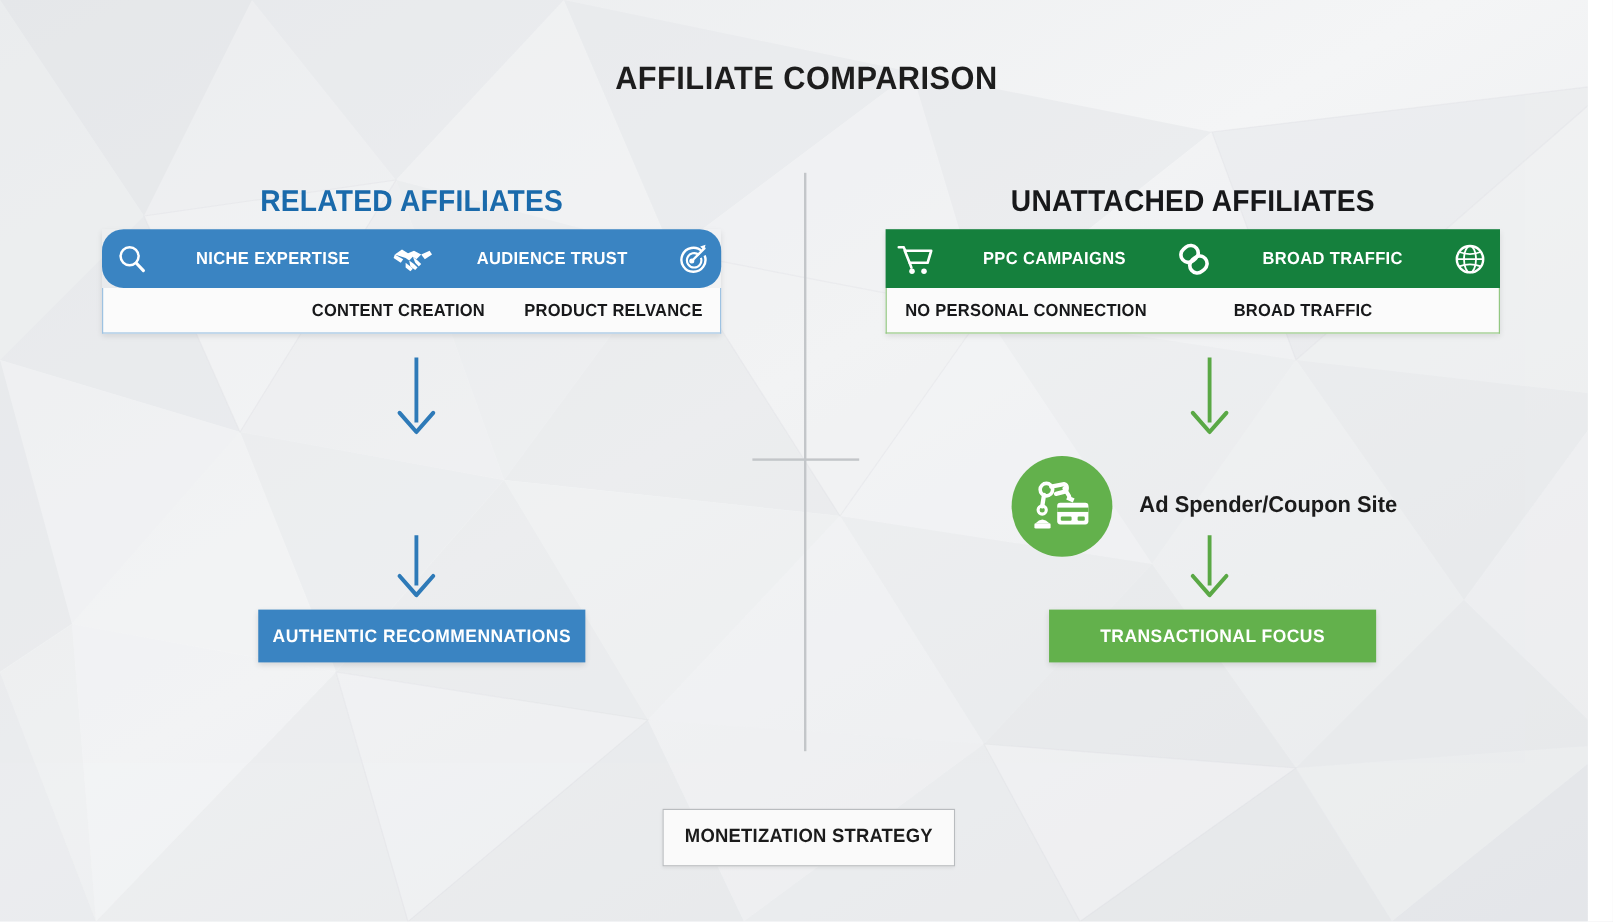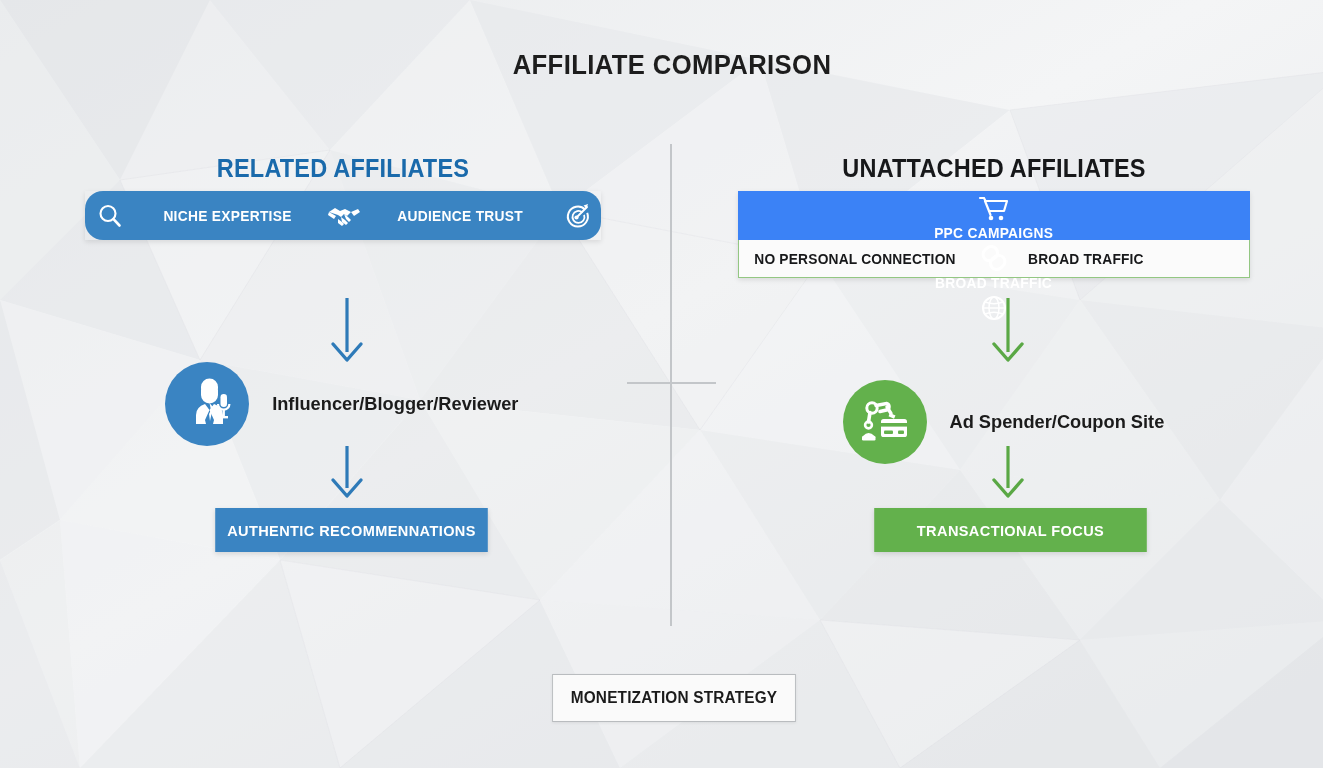--- a/index.html
+++ b/index.html
@@ -74,21 +74,21 @@
   #bar-left  { top: 191px; left: 85px;  width: 516px; }
   #bar-right { top: 191px; left: 738px; width: 512px; }
 
   .bar-top {
     display: flex;
     align-items: center;
     height: 49px;
     padding: 0 8px;
   }
   #bar-left .bar-top  { background: #3a84c2; border-radius: 18px; }
-  #bar-right .bar-top { background: #3b82f6; flex-direction: column; }
+  #bar-right .bar-top { background: #15803d; }
 
   .bar-top .bar-label {
     color: #ffffff;
     font-size: 14.5px;
     font-weight: bold;
     letter-spacing: 0.3px;
     white-space: nowrap;
     transform: scaleX(0.95);
   }
 
@@ -308,45 +308,35 @@
       <span class="bar-icon">
         <svg width="30" height="30" viewBox="0 0 30 30">
           <path d="M24 8.5 a10 10 0 1 0 2.2 3.4" fill="none" stroke="#ffffff" stroke-width="2"></path>
           <path d="M21.5 11.5 a6 6 0 1 0 1.6 2.4" fill="none" stroke="#ffffff" stroke-width="1.8"></path>
           <circle cx="15.5" cy="16.5" r="2.1" fill="#ffffff"></circle>
           <line x1="15.5" y1="16.5" x2="26" y2="6" stroke="#ffffff" stroke-width="2" stroke-linecap="round"></line>
           <path d="M22.5 4.5 L27 3 L25.5 7.5 Z" fill="#ffffff"></path>
         </svg>
       </span>
     </div>
+    <div class="bar-bottom">
+      <span class="spacer"></span>
+      <span class="sub-label">CONTENT CREATION</span>
+      <span style="width:26px"></span>
+      <span class="sub-label">PRODUCT RELVANCE</span>
+    </div>
   </div>
 
   <div class="arrow" style="top:296px; left:327px;">
     <svg width="40" height="68" viewBox="0 0 40 68">
       <line x1="20" y1="2" x2="20" y2="56" stroke="#2e7ab8" stroke-width="3.2"></line>
       <polyline points="6,48 20,64 34,48" fill="none" stroke="#2e7ab8" stroke-width="3.4" stroke-linecap="round" stroke-linejoin="round"></polyline>
     </svg>
   </div>
 
-  <div class="role-row" id="role-left">
-    <span class="role-circle">
-      <svg width="56" height="56" viewBox="0 0 56 56">
-        <path d="M22 14 a8.5 8.5 0 0 1 17 0 v5 a8.5 8.5 0 0 1 -17 0 z" fill="#ffffff"></path>
-        <path d="M22 13 q8.5 -5 17 0 v-2 a8.5 8.5 0 0 0 -17 0 z" fill="#ffffff"></path>
-        <path d="M30.5 27 L34 31 L31 45 L30 38 L32 34 Z" fill="#ffffff"></path>
-        <path d="M17 48 v-9 q0 -8 9 -11 l4.5 6 L26 44 l1 4 z" fill="#ffffff"></path>
-        <path d="M44 48 v-9 q0 -8 -9 -11 l-4.5 6 L35 44 l-1 4 z" fill="#ffffff"></path>
-        <rect x="41.5" y="18" width="6.5" height="13" rx="3.2" fill="#ffffff"></rect>
-        <path d="M39 28 a5.7 5.7 0 0 0 11.4 0" fill="none" stroke="#ffffff" stroke-width="2.2"></path>
-        <rect x="43.6" y="34" width="2.3" height="6" fill="#ffffff"></rect>
-        <rect x="40.5" y="40" width="8.5" height="2.4" fill="#ffffff"></rect>
-      </svg>
-    </span>
-    <span class="role-caption">Influencer/Blogger/Reviewer</span>
-  </div>
 
   <div class="arrow" style="top:444px; left:327px;">
     <svg width="40" height="56" viewBox="0 0 40 56">
       <line x1="20" y1="2" x2="20" y2="44" stroke="#2e7ab8" stroke-width="3.2"></line>
       <polyline points="6,36 20,52 34,36" fill="none" stroke="#2e7ab8" stroke-width="3.4" stroke-linecap="round" stroke-linejoin="round"></polyline>
     </svg>
   </div>
 
   <div class="outcome" id="outcome-left">AUTHENTIC RECOMMENNATIONS</div>
 

